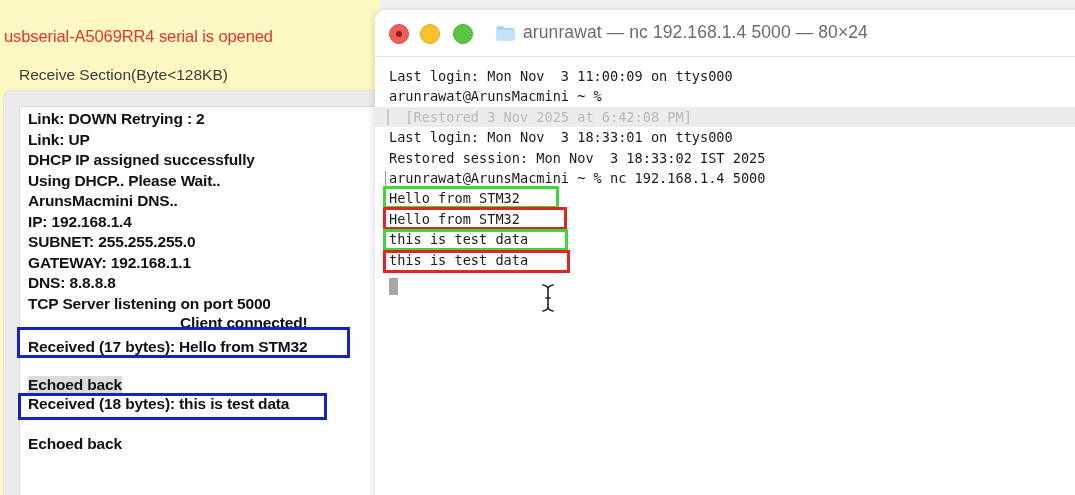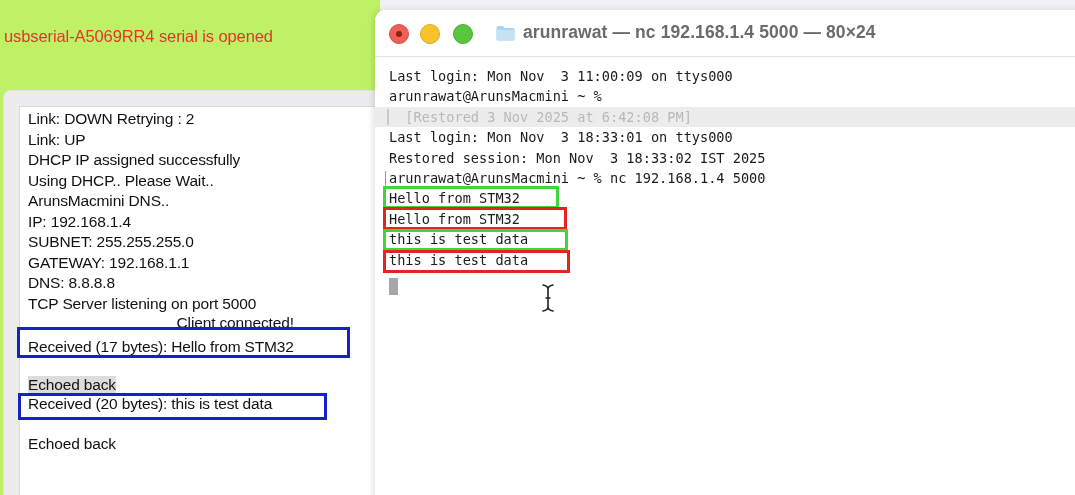--- a/index.html
+++ b/index.html
@@ -4,21 +4,21 @@
   <style>
     * { box-sizing: border-box; margin: 0; padding: 0; }
     html, body {
       width: 1075px; height: 495px; overflow: hidden;
       background: #ffffff;
       font-family: "Liberation Sans", sans-serif;
     }
     #stage { position: relative; width: 1075px; height: 495px; background: #f1f1f3; overflow: hidden; }
 
     
-    .serial-app { position: absolute; left: 0; top: 0; width: 380px; height: 495px; background: #bef264; }
+    .serial-app { position: absolute; left: 0; top: 0; width: 380px; height: 495px; background: #fef9c3; }
     .status-line {
       position: absolute; left: 4px; top: 27px;
       font-size: 16.5px; color: #e8322f; letter-spacing: -0.1px;
       white-space: nowrap;
     }
     .section-title {
       position: absolute; left: 19px; top: 66px;
       font-size: 15.5px; color: #3a3a3a; white-space: nowrap;
     }
     .receive-frame {
@@ -29,20 +29,21 @@
     .receive-area {
       position: absolute; left: 19px; top: 106px; width: 370px; height: 395px;
       background: #ffffff;
       border-left: 1px solid #d9d9db; border-top: 1px solid #d9d9db;
       overflow: hidden;
     }
     .rx-lines {
       position: absolute; left: 8px; top: 2px;
       font-size: 15.5px; line-height: 20.5px; color: #111111;
       letter-spacing: -0.15px;
+      font-weight: bold;
     }
     .rx-line { white-space: nowrap; height: 20.5px; }
     .rx-line.blank { height: 20.5px; }
     .rx-line .hl-gray { background: #dcdcdc; }
 
     .blue-box {
       position: absolute; border: 3px solid #1423c8; background: transparent;
     }
 
     
@@ -60,21 +61,21 @@
     .traffic.close { left: 14px; background: #ee5f58; border: 1px solid #d94c45; }
     .traffic.close::after {
       content: ""; position: absolute; left: 6px; top: 6px; width: 6px; height: 6px;
       border-radius: 50%; background: #8f1f1a;
     }
     .traffic.min { left: 45px; background: #f8c22a; border: 1px solid #e0a91d; }
     .traffic.max { left: 78px; background: #5ac63f; border: 1px solid #48ac31; }
     .folder-icon { position: absolute; left: 121px; top: 15px; width: 19px; height: 16px; }
     .title-text {
       position: absolute; left: 148px; top: 12px;
-      font-size: 17.5px; font-weight: bold; color: #6b6b6b; white-space: nowrap;
+      font-size: 17.5px; font-weight: normal; color: #6b6b6b; white-space: nowrap;
       letter-spacing: 0.1px;
     }
 
     .term-body {
       position: absolute; left: 0; top: 48px; width: 100%; height: 460px;
       background: #ffffff;
     }
     .term-lines {
       position: absolute; left: 14px; top: 8px;
       font-family: "DejaVu Sans Mono", monospace;
@@ -101,39 +102,40 @@
     .green-box { position: absolute; border: 3px solid #3fd63a; }
     .red-box   { position: absolute; border: 3px solid #e42420; }
   </style>
 </head>
 <body>
 
 <div id="stage">
 
   <div class="serial-app">
     <div class="status-line">usbserial-A5069RR4 serial is opened</div>
+    <div class="section-title">Receive Section(Byte&lt;128KB)</div>
     <div class="receive-frame"></div>
 
     <div class="receive-area">
       <div class="rx-lines">
         <div class="rx-line">Link: DOWN Retrying : 2</div>
         <div class="rx-line">Link: UP</div>
         <div class="rx-line">DHCP IP assigned successfully</div>
         <div class="rx-line">Using DHCP.. Please Wait..</div>
         <div class="rx-line">ArunsMacmini DNS..</div>
         <div class="rx-line">IP: 192.168.1.4</div>
         <div class="rx-line">SUBNET: 255.255.255.0</div>
         <div class="rx-line">GATEWAY: 192.168.1.1</div>
         <div class="rx-line">DNS: 8.8.8.8</div>
         <div class="rx-line">TCP Server listening on port 5000</div>
         <div class="rx-line" style="height:22px;line-height:17px;text-align:right;">Client connected!</div>
         <div class="rx-line" style="height:22px;line-height:22px;">Received (17 bytes): Hello from STM32</div>
         <div class="rx-line blank" style="height:17px;"></div>
         <div class="rx-line" style="height:19px;line-height:19px;"><span class="hl-gray">Echoed back</span></div>
-        <div class="rx-line">Received (20 bytes): this is test data</div>
+        <div class="rx-line">Received (18 bytes): this is test data</div>
         <div class="rx-line blank" style="height:19px;"></div>
         <div class="rx-line">Echoed back</div>
       </div>
     </div>
 
     <div class="blue-box" style="left:17px;top:327px;width:333px;height:31px;"></div>
     <div class="blue-box" style="left:18px;top:393px;width:309px;height:27px;"></div>
   </div>
 
   <div class="terminal">

